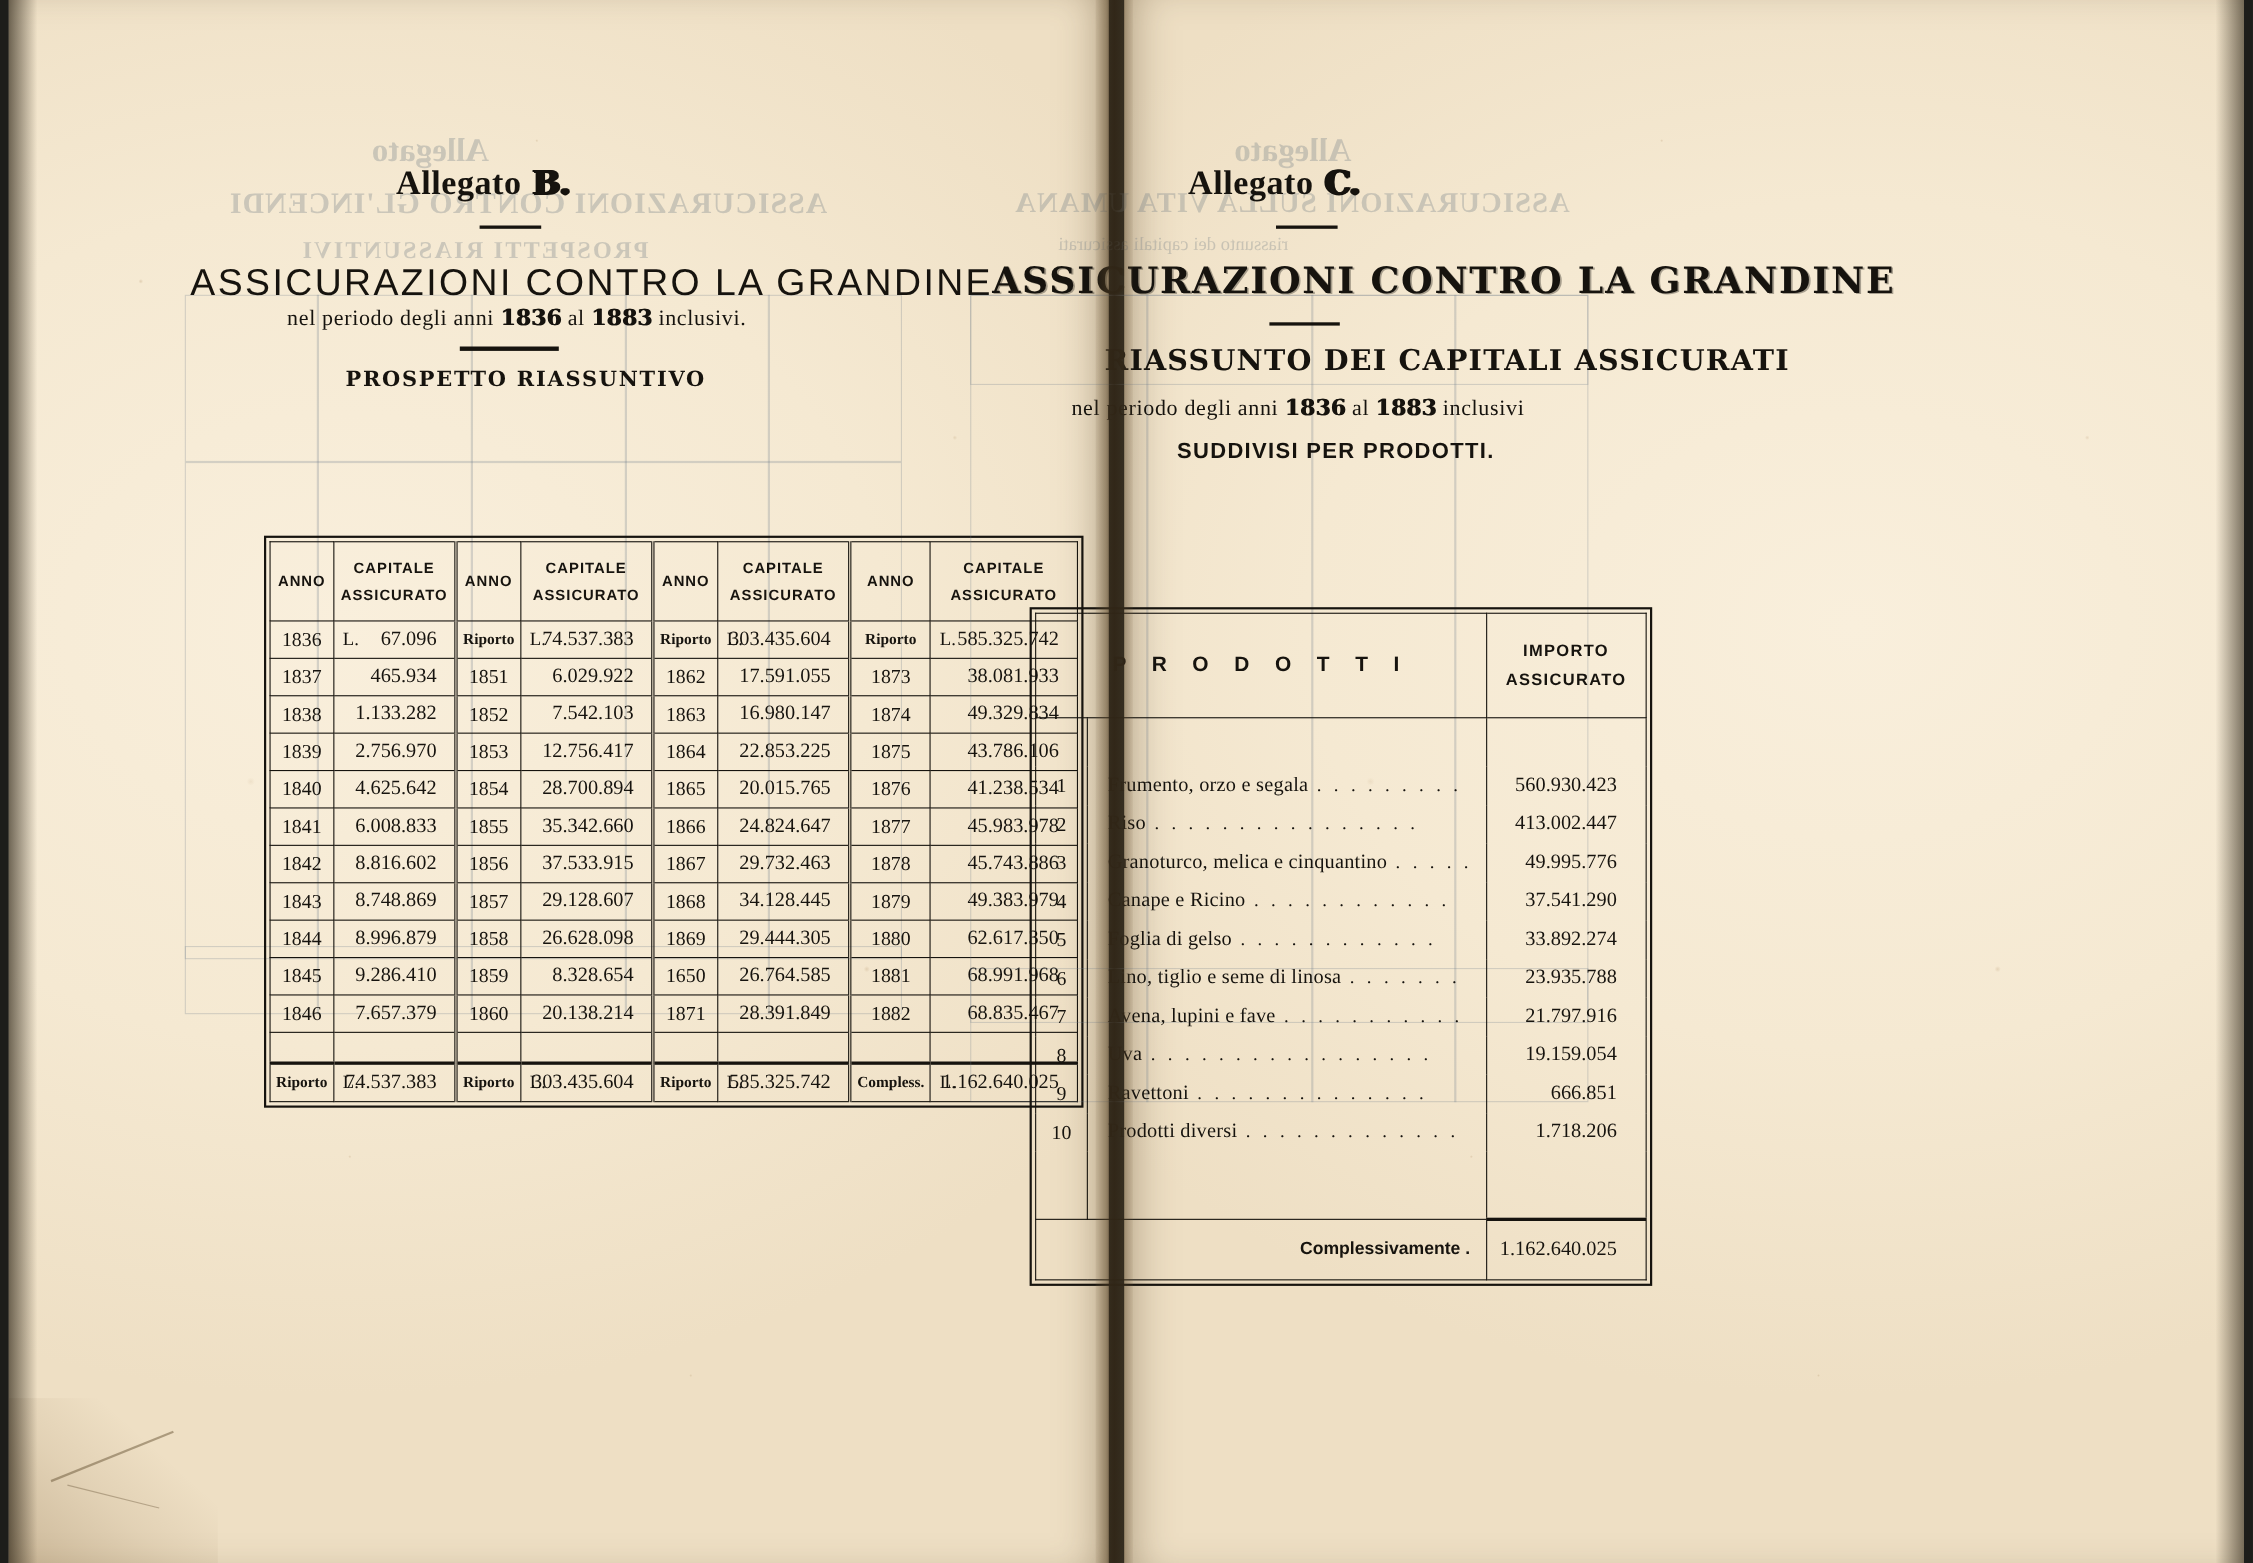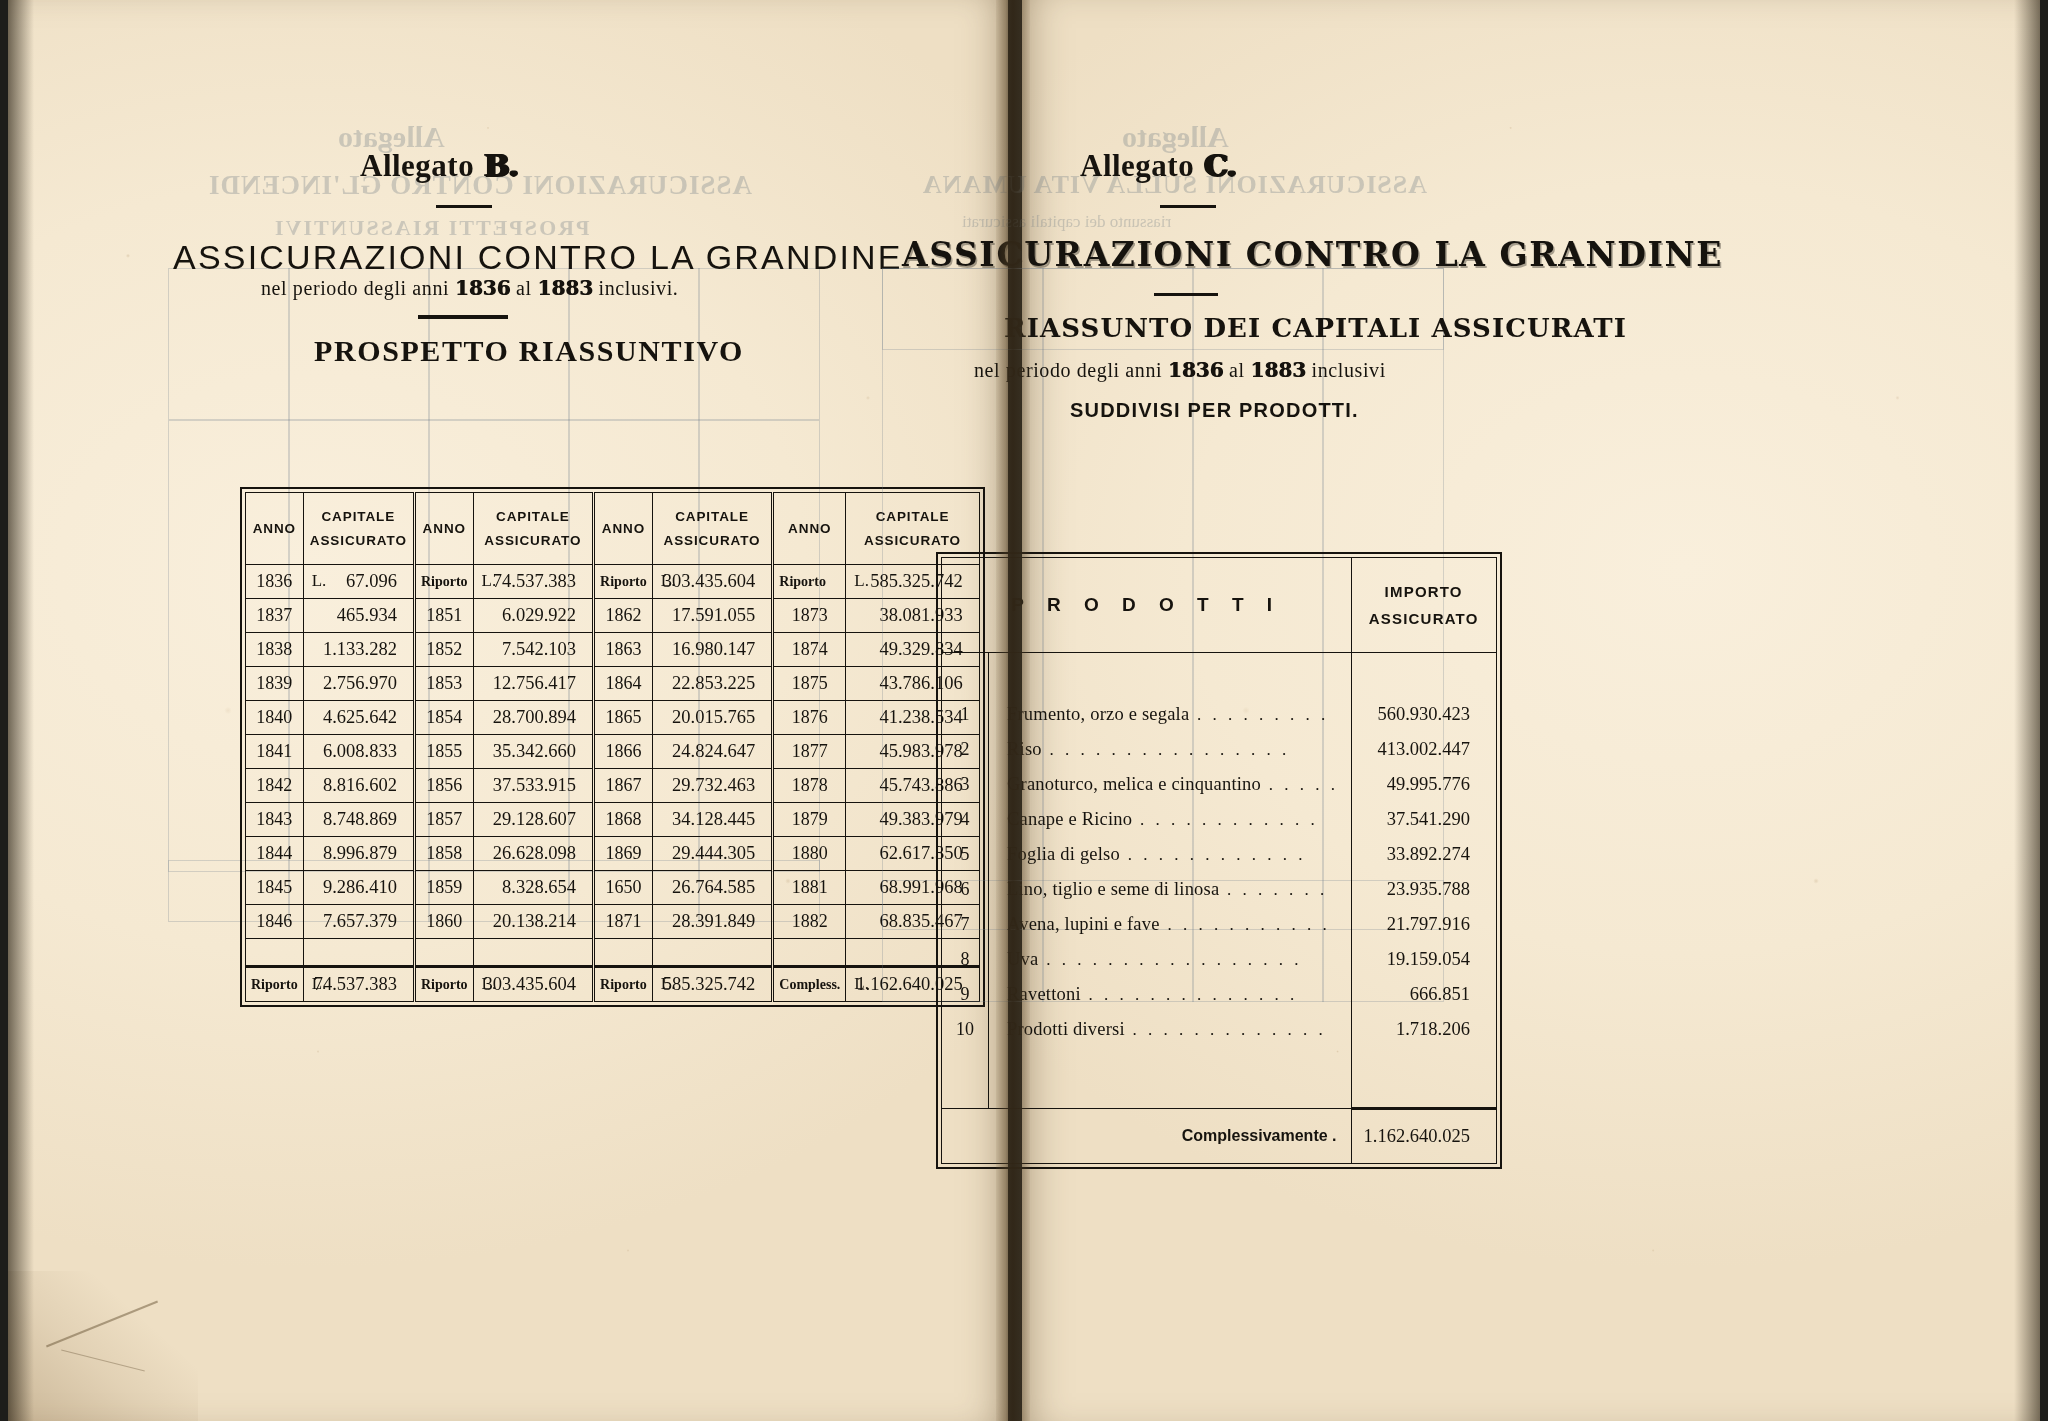--- a/index.html
+++ b/index.html
@@ -204,21 +204,21 @@
   }
   .c-amt .lira {
     position: absolute;
     left: 8px;
     font-size: 17px;
   }
   .c-rip {
     font-family: "Liberation Serif", serif;
     font-weight: bold;
     font-size: 14px;
-    text-align: left;
+    text-align: center;
     padding: 6px 5px !important;
     white-space: nowrap;
   }
   tr.foot td { border-top: 3px solid #16130e; }
   tr.blank td { height: 26px; }
   .colsep { border-left: 3px double #16130e !important; }
 
   
   table.grid2 {
     border-collapse: collapse;
@@ -323,21 +323,21 @@
     <div class="subline" style="left:253px; top:276px;">
       <span>nel periodo degli anni</span>
       <b>1836</b>
       <span>al</span>
       <b>1883</b>
       <span>inclusivi.</span>
     </div>
 
     <div class="rule thin" style="left:410px; top:315px; width:90px; height:4px;"></div>
 
-    <div class="slab" style="left:306px; top:334px; font-size:30px; letter-spacing:1.6px;font-family:Liberation Serif, serif;">PROSPETTO RIASSUNTIVO</div>
+    <div class="slab" style="left:306px; top:334px; font-size:19px; letter-spacing:1.6px;">PROSPETTO RIASSUNTIVO</div>
 
     <div class="tbl-wrap" style="left:232px; top:487px;">
       <table class="grid">
         <thead>
           <tr>
             <th class="hcell">ANNO</th>
             <th class="hcell">
               <span class="two">CAPITALE</span>
               <span class="two">ASSICURATO</span>
             </th>

